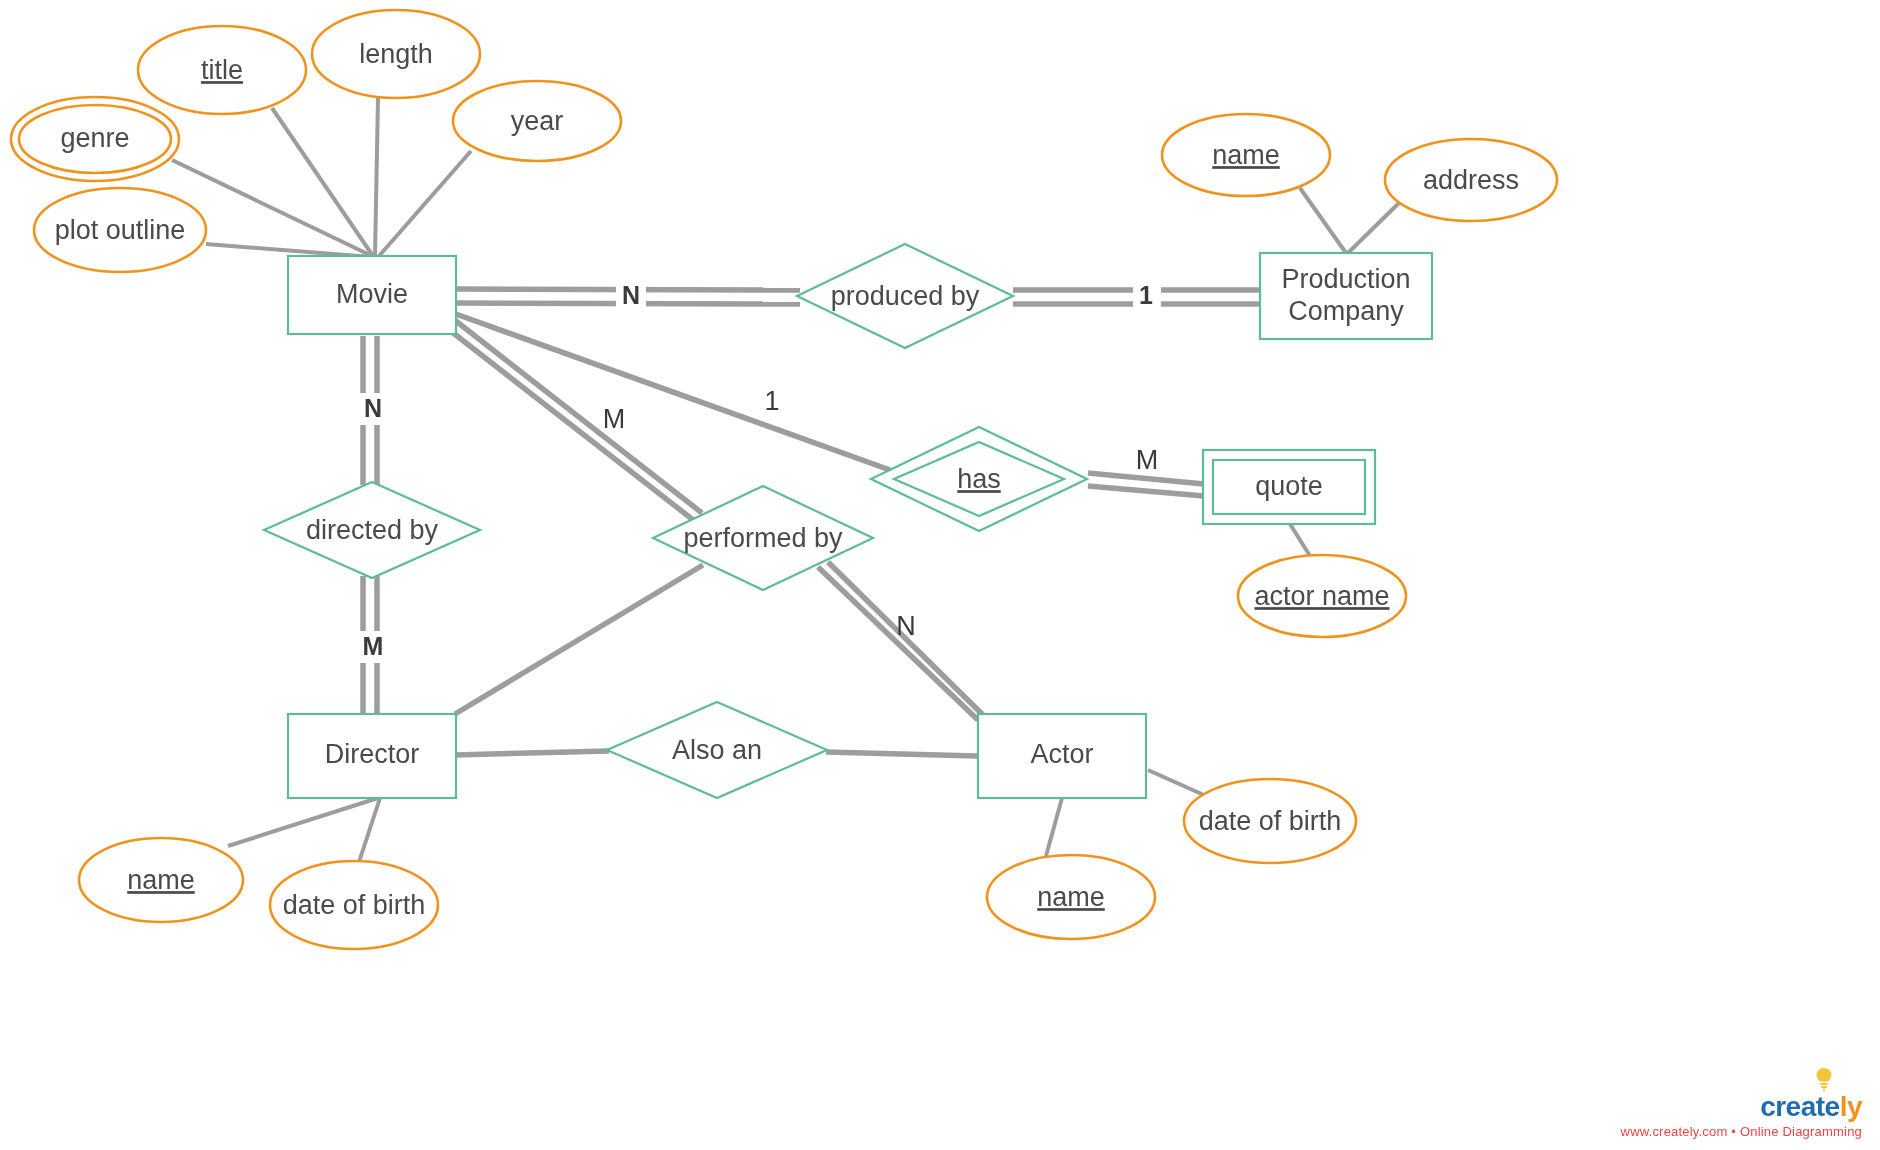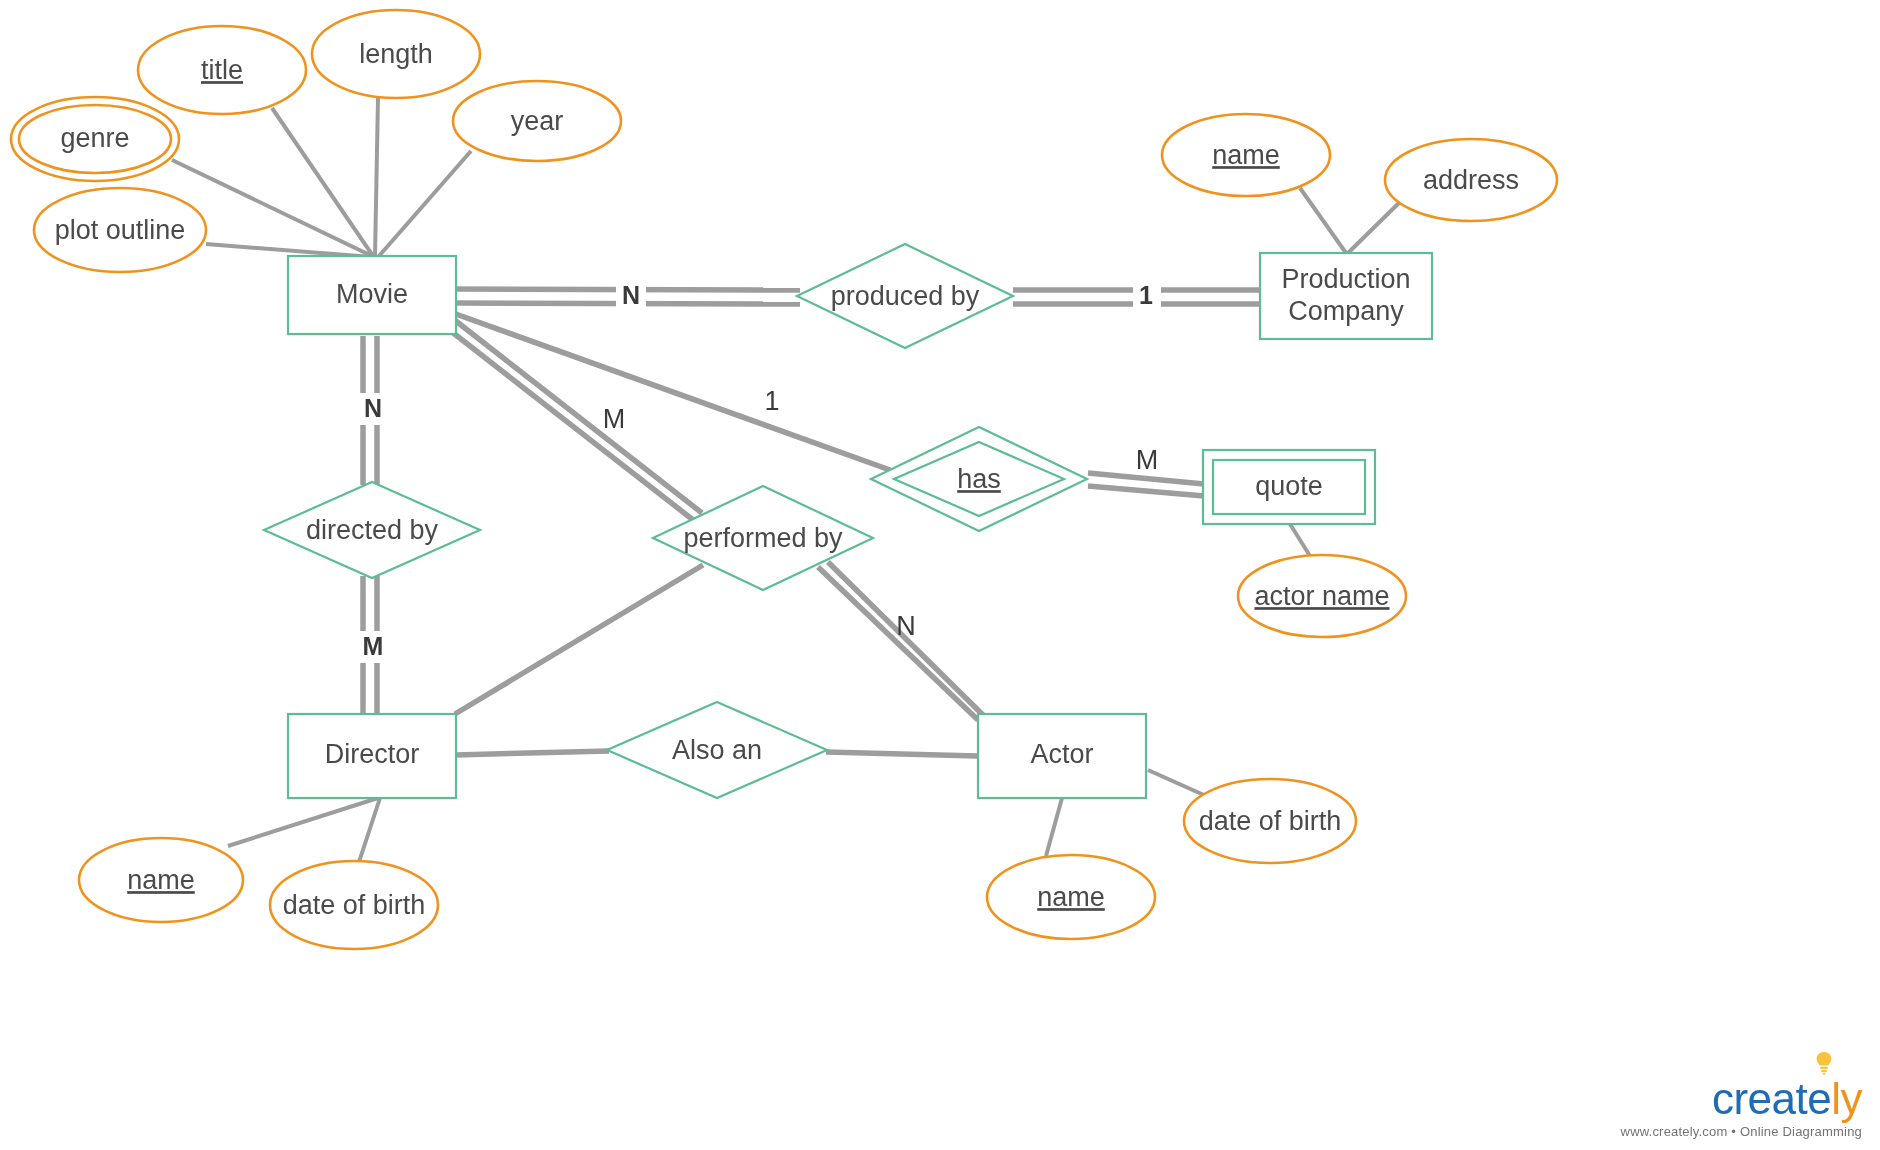--- a/index.html
+++ b/index.html
@@ -89,39 +89,39 @@
   }
   .wm {
     position: absolute;
     right: 18px;
     bottom: 12px;
     text-align: right;
     line-height: 1;
   }
   .wm-logo {
     font-family: "Liberation Sans", sans-serif;
-    font-size: 44px;
-    font-weight: normal;
+    font-size: 28px;
+    font-weight: bold;
     letter-spacing: -0.5px;
     color: #1f6cb5;
     position: relative;
     display: inline-block;
   }
   .wm-logo .ly { color: #f0931e; }
   .wm-bulb {
     position: absolute;
     right: 28px;
     top: -26px;
     width: 20px;
     height: 24px;
   }
   .wm-sub {
     font-family: "Liberation Sans", sans-serif;
     font-size: 13px;
-    color: #737373;
+    color: #ef4444;
     margin-top: 4px;
     letter-spacing: 0.2px;
   }
 </style>
 </head>
 <body>
 
 <div id="canvas">
 
   <svg id="er" viewBox="0 0 1880 1150">

